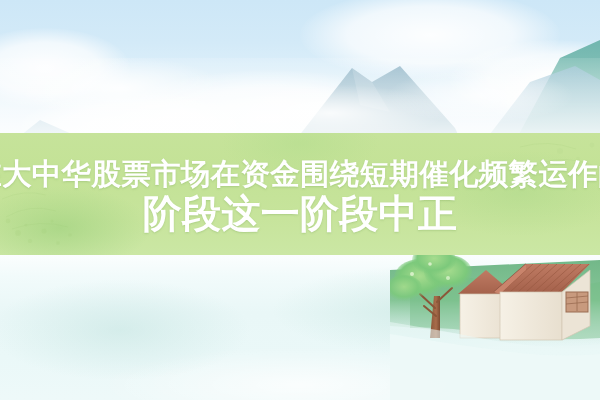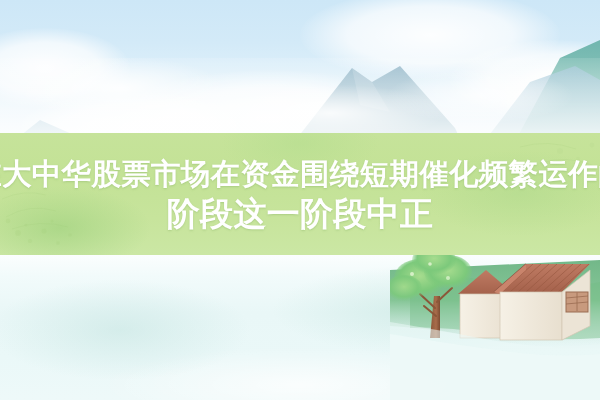--- a/index.html
+++ b/index.html
@@ -150,21 +150,21 @@
     font-size: 30px;
     line-height: 39px;
     font-weight: bold;
     letter-spacing: 0.3px;
     white-space: nowrap;
     text-align: center;
     font-family: "DejaVu Sans", "Liberation Sans", sans-serif;
     text-shadow: 0 1px 2px rgba(120,165,90,0.35);
   }
   .title-line.line1 { font-size: 29.5px; }
-  .title-line.line2 { font-size: 33px; }
+  .title-line.line2 { font-size: 39px; }
 </style>
 </head>
 <body>
 
 <div id="banner">
 
   <div class="sky"></div>
 
   <div class="cloud cloud-a"></div>
   <div class="cloud cloud-b"></div>

